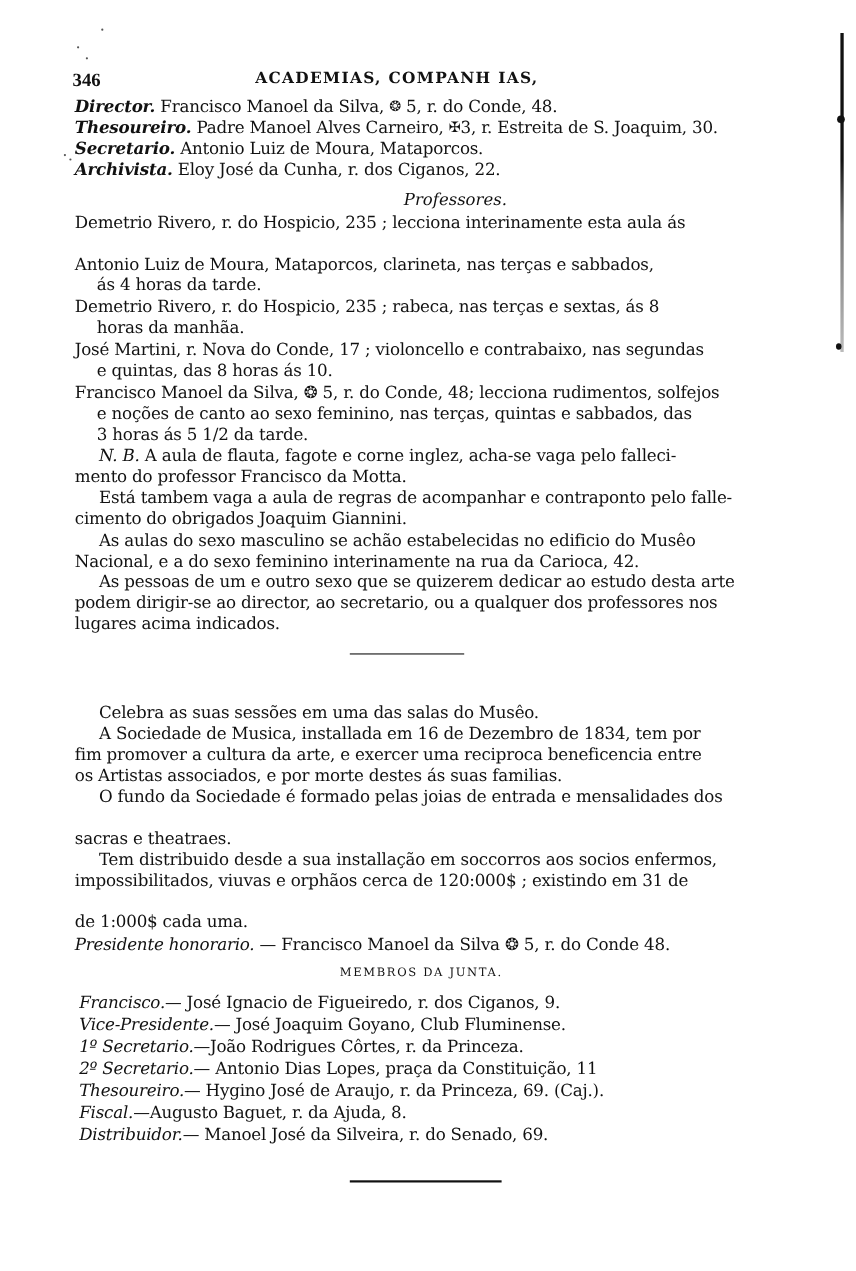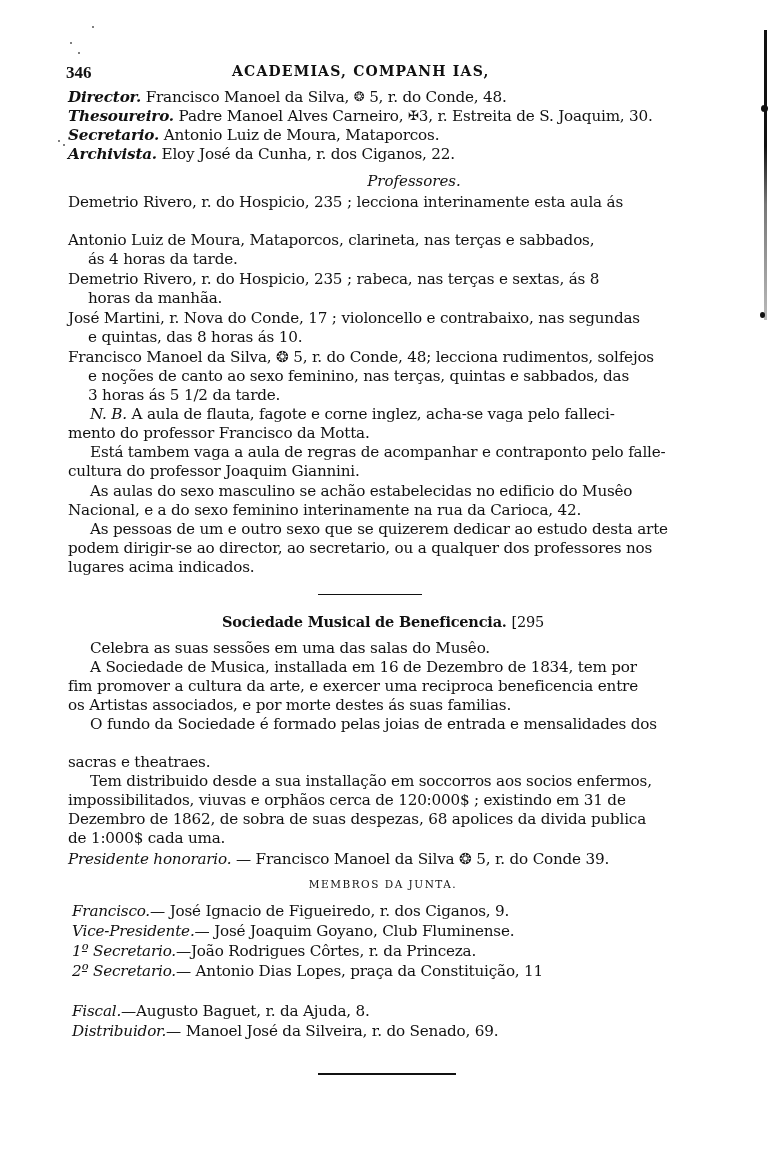--- a/index.html
+++ b/index.html
@@ -65,63 +65,61 @@
   <div class="line" style="left:88px;top:316px">e quintas, das 8 horas ás 10.</div>
   <div class="line" style="left:68px;top:336px">Francisco Manoel da Silva, ❂ 5, r. do Conde, 48; lecciona rudimentos, solfejos</div>
   <div class="line" style="left:88px;top:355px">e noções de canto ao sexo feminino, nas terças, quintas e sabbados, das</div>
   <div class="line" style="left:88px;top:374px">3 horas ás 5 1/2 da tarde.</div>
 
   <div class="line" style="left:90px;top:393px">
     <span class="it">N. B.</span><span> A aula de flauta, fagote e corne inglez, acha-se vaga pelo falleci-</span>
   </div>
   <div class="line" style="left:68px;top:412px">mento do professor Francisco da Motta.</div>
   <div class="line" style="left:90px;top:431px">Está tambem vaga a aula de regras de acompanhar e contraponto pelo falle-</div>
-  <div class="line" style="left:68px;top:450px">cultura do professor Joaquim Giannini.</div>
+  <div class="line" style="left:68px;top:450px">cimento do obrigados Joaquim Giannini.</div>
   <div class="line" style="left:90px;top:470px">As aulas do sexo masculino se achão estabelecidas no edificio do Musêo</div>
   <div class="line" style="left:68px;top:489px">Nacional,  e a do sexo feminino interinamente na rua da Carioca, 42.</div>
   <div class="line" style="left:90px;top:508px">As pessoas de um e outro sexo que se quizerem dedicar ao estudo desta arte</div>
   <div class="line" style="left:68px;top:527px">podem dirigir-se ao director, ao secretario, ou a qualquer dos professores nos</div>
   <div class="line" style="left:68px;top:546px">lugares acima indicados.</div>
 
   <div class="rule" style="left:318px;top:582px;width:104px;height:1px"></div>
 
-  <div class="line b" style="left:222px;top:601px;font-size:14.5px">
-    <span>Sociedade Musical de Beneficencia.</span>
-    <span style="font-weight:normal">[295</span>
-  </div>
 
   <div class="line" style="left:90px;top:627px">Celebra as suas sessões em uma das salas do Musêo.</div>
   <div class="line" style="left:90px;top:646px">A Sociedade de Musica, installada em 16 de Dezembro de 1834, tem por</div>
   <div class="line" style="left:68px;top:665px">fim promover  a cultura da arte,  e exercer uma reciproca beneficencia entre</div>
   <div class="line" style="left:68px;top:684px">os Artistas associados,  e por morte destes ás suas familias.</div>
   <div class="line" style="left:90px;top:703px">O fundo da Sociedade é formado pelas joias de entrada e mensalidades dos</div>
   <div class="line" style="left:68px;top:741px">sacras e theatraes.</div>
   <div class="line" style="left:90px;top:760px">Tem distribuido desde a sua installação em soccorros aos socios enfermos,</div>
   <div class="line" style="left:68px;top:779px">impossibilitados, viuvas e orphãos cerca de 120:000$ ; existindo em 31 de</div>
-  <div class="line" style="left:68px;top:798px">Dezembro de 1862, de sobra de suas despezas, 68 apolices da divida publica</div>
   <div class="line" style="left:68px;top:817px">de 1:000$ cada uma.</div>
 
   <div class="line" style="left:68px;top:838px">
-    <span class="it">Presidente honorario.</span><span> — Francisco Manoel da Silva ❂ 5, r. do Conde 39.</span>
+    <span class="it">Presidente honorario.</span><span> — Francisco Manoel da Silva ❂ 5, r. do Conde 48.</span>
   </div>
 
   <div class="center smallcaps" style="top:866px;left:-6px">MEMBROS DA JUNTA.</div>
 
   <div class="line" style="left:72px;top:890px">
     <span class="it">Francisco.</span><span>— José Ignacio de Figueiredo, r. dos Ciganos, 9.</span>
   </div>
   <div class="line" style="left:72px;top:910px">
     <span class="it">Vice-Presidente.</span><span>— José Joaquim Goyano, Club Fluminense.</span>
   </div>
   <div class="line" style="left:72px;top:930px">
     <span class="it">1º Secretario.</span><span>—João Rodrigues Côrtes, r. da Princeza.</span>
   </div>
   <div class="line" style="left:72px;top:950px">
     <span class="it">2º Secretario.</span><span>— Antonio Dias Lopes, praça da Constituição, 11</span>
   </div>
+  <div class="line" style="left:72px;top:970px">
+    <span class="it">Thesoureiro.</span><span>— Hygino José de Araujo, r. da Princeza, 69.  (Caj.).</span>
+  </div>
   <div class="line" style="left:72px;top:990px">
     <span class="it">Fiscal.</span><span>—Augusto Baguet, r. da Ajuda, 8.</span>
   </div>
   <div class="line" style="left:72px;top:1010px">
     <span class="it">Distribuidor.</span><span>— Manoel José da Silveira, r. do Senado, 69.</span>
   </div>
 
   <div class="rule" style="left:318px;top:1061px;width:138px;height:2px"></div>
 </div>
 

